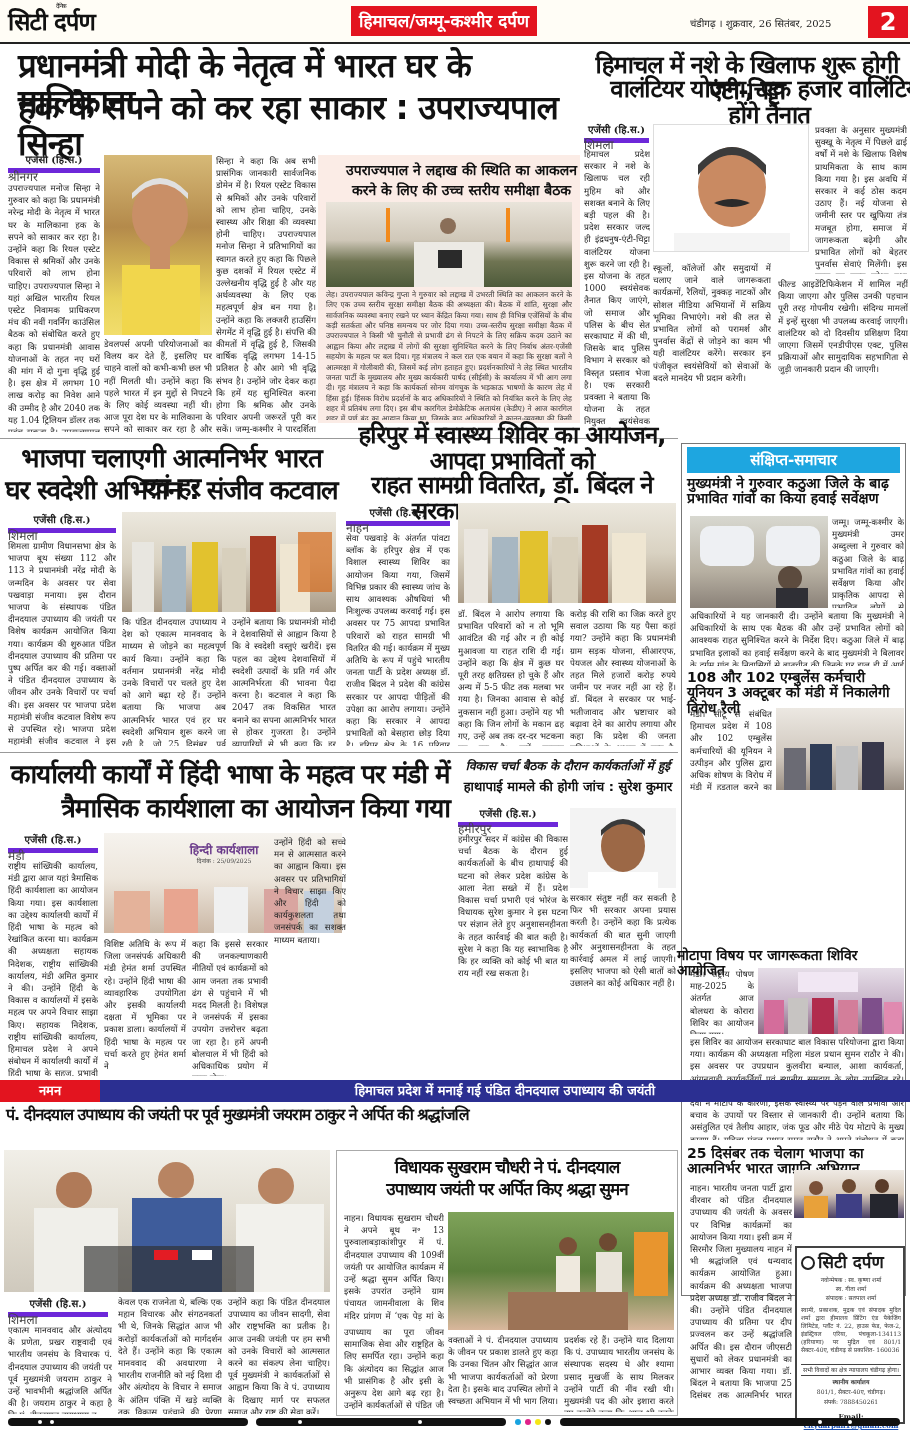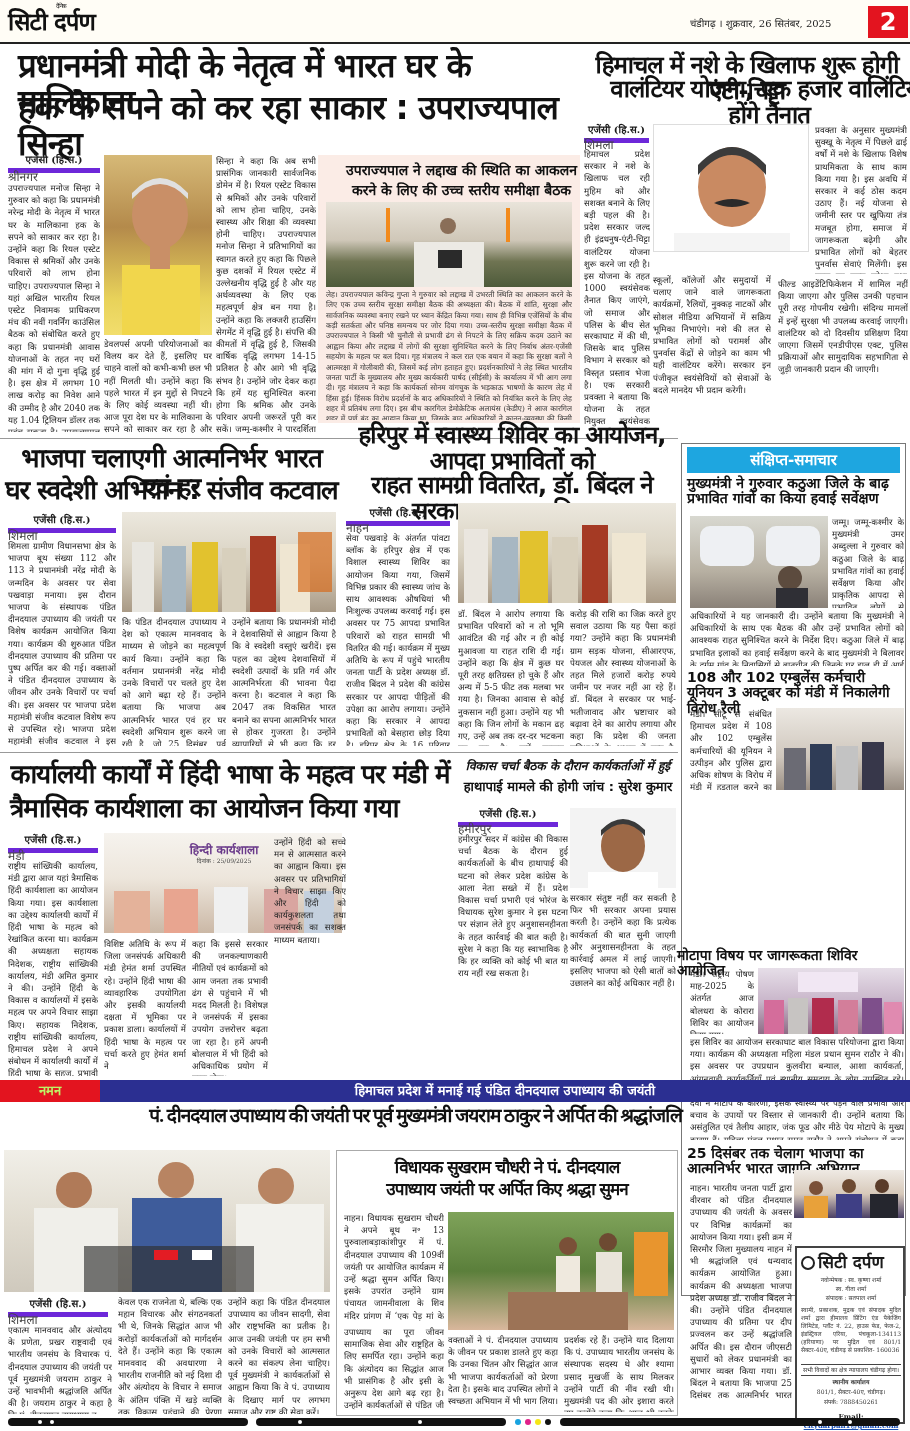--- a/index.html
+++ b/index.html
@@ -26,40 +26,41 @@
   .photo { position: absolute; overflow: hidden; }
   .caption { position: absolute; font-size: 7.4px; line-height: 1.4; text-align: justify; color: #333; overflow: hidden; }
 
   .boxed { position: absolute; background: #fbece6; }
   .box-title { position: absolute; font-family: "DejaVu Sans", sans-serif; font-weight: bold; font-size: 14px; text-align: center; color: #111; padding-left: 25px; }
 
   .brief-box { position: absolute; left: 681px; top: 443px; width: 225px; height: 853px; border: 1px solid #777; }
   .brief-tag { position: absolute; left: 687px; top: 447px; width: 213px; height: 26px; background: #1ea6e0; color: #fff; font-family: "DejaVu Sans", sans-serif; font-weight: bold; font-size: 15px; text-align: center; line-height: 26px; }
 
   .naman-bar { position: absolute; left: 0; top: 1080px; width: 910px; height: 22px; background: #2b2f91; }
-  .naman-tag { position: absolute; left: 0; top: 1080px; width: 100px; height: 22px; background: #e3141f; color: #bef264; font-family: Liberation Serif, serif; font-weight: bold; font-size: 13px; text-align: center; line-height: 22px; }
+  .naman-tag { position: absolute; left: 0; top: 1080px; width: 100px; height: 22px; background: #e3141f; color: #ffffff; font-family: Liberation Serif, serif; font-weight: bold; font-size: 13px; text-align: center; line-height: 22px; }
   .naman-title { position: absolute; left: 100px; top: 1080px; width: 810px; height: 22px; color: #fff; font-family: "DejaVu Sans", sans-serif; font-weight: bold; font-size: 13px; text-align: center; line-height: 22px; }
 
   .imprint { position: absolute; left: 795px; top: 1246px; width: 110px; height: 178px; border: 2px solid #444; background: #fff; }
   .imprint .ilogo { position: absolute; left: 4px; top: 2px; width: 100px; font-family: "DejaVu Sans", sans-serif; font-weight: bold; font-size: 17px; }
   .imprint .line { position: absolute; left: 4px; width: 100px; font-size: 6px; line-height: 1.35; color: #333; text-align: center; }
   .imprint .email { position: absolute; left: 2px; top: 164px; width: 104px; font-size: 7px; font-weight: bold; text-align: center; }
   .imprint .email span { color: #1a4fb3; text-decoration: underline; }
 
   .footer-strip { position: absolute; left: 0; top: 1417px; width: 910px; height: 10px; }
   .rule { position: absolute; background: #999; }
 </style>
 </head>
 <body>
 
 <header class="masthead">
   <div class="logo">
     <small>दैनिक</small>
     <span>सिटी दर्पण</span>
   </div>
+  <div class="section-tag">हिमाचल/जम्मू-कश्मीर दर्पण</div>
   <div class="dateline">चंडीगढ़ । शुक्रवार, 26 सितंबर, 2025</div>
   <div class="page-num">2</div>
 </header>
 
 <section>
   <h1 class="headline h-xl" style="left:18px;top:48px;width:560px;">प्रधानमंत्री मोदी के नेतृत्व में भारत घर के मालिकाना</h1>
   <h1 class="headline h-xl" style="left:18px;top:90px;width:560px;">हक के सपने को कर रहा साकार : उपराज्यपाल सिन्हा</h1>
   <div class="byline" style="left:8px;top:152px;width:92px;">एजेंसी (हि.स.)</div>
   <div class="place" style="left:8px;top:168px;width:92px;">श्रीनगर</div>
   <div class="col" style="left:8px;top:182px;width:92px;height:250px;">उपराज्यपाल मनोज सिन्हा ने गुरुवार को कहा कि प्रधानमंत्री नरेन्द्र मोदी के नेतृत्व में भारत घर के मालिकाना हक के सपने को साकार कर रहा है। उन्होंने कहा कि रियल एस्टेट विकास से श्रमिकों और उनके परिवारों को लाभ होना चाहिए। उपराज्यपाल सिन्हा ने यहां अखिल भारतीय रियल एस्टेट निवामक प्राधिकरण मंच की नवीं गवर्निंग काउंसिल बैठक को संबोधित करते हुए कहा कि प्रधानमंत्री आवास योजनाओं के तहत नए घरों की मांग में दो गुना वृद्धि हुई है। इस क्षेत्र में लगभग 10 लाख करोड़ का निवेश आने की उम्मीद है और 2040 तक यह 1.04 ट्रिलियन डॉलर तक पहुंच सकता है। उपराज्यपाल सिन्हा ने कहा कि कृषि के बाद रियल एस्टेट दूसरा सबसे बड़ा रोजगार प्रदाता बन गया है। इसमें पूर्णिमा भी है, क्योंकि खरीदारों को कब्जा पाने के लिए वर्षों इंतजार करना पड़ता है।</div>
@@ -98,21 +99,21 @@
   <div class="photo" style="left:653px;top:124px;width:156px;height:128px;background:#ffffff;border:1px solid #ddd;">
     <svg width="156" height="128">
         <ellipse cx="78" cy="62" rx="34" ry="40" fill="#c98a62"></ellipse>
         <path d="M44 50 Q78 10 112 50 L112 40 Q78 4 44 40Z" fill="#3b3b3b"></path>
         <path d="M60 78 Q78 70 96 78 Q78 86 60 78Z" fill="#2a2a2a"></path>
         <rect x="20" y="108" width="116" height="20" fill="#f4f4f4"></rect>
       </svg>
   </div>
   <div class="col" style="left:584px;top:330px;width:66px;height:100px;">सरकाघाट में की थी, जिसके बाद पुलिस विभाग ने सरकार को विस्तृत प्रस्ताव भेजा है। एक सरकारी प्रवक्ता ने बताया कि योजना के तहत नियुक्त स्वयंसेवक समाज में चिट्टा व अन्य नशीले पदार्थों के दुष्प्रभावों के बारे में जागरूकता करेंगे। वे संदिग्ध गतिविधियों, नशे के हॉटस्पॉट और अपराधियों की जानकारी गोपनीय तरीके से पुलिस तक पहुंचाएंगे। यह</div>
   <div class="col" style="left:815px;top:124px;width:92px;height:150px;">प्रवक्ता के अनुसार मुख्यमंत्री सुक्खू के नेतृत्व में पिछले ढाई वर्षों में नशे के खिलाफ विशेष प्राथमिकता के साथ काम किया गया है। इस अवधि में सरकार ने कई ठोस कदम उठाए हैं। नई योजना से जमीनी स्तर पर खुफिया तंत्र मजबूत होगा, समाज में जागरूकता बढ़ेगी और प्रभावित लोगों को बेहतर पुनर्वास सेवाएं मिलेंगी। इस पहल का मुख्य उद्देश्य नशा मुक्त हिमाचल का लक्ष्य हासिल करना है। उन्होंने कहा कि स्वयंसेवकों की सुरक्षा का ध्यान में रखते हुए उनकी पहचान गोपनीय रखी जाएगी।</div>
-  <div class="col" style="left:653px;top:274px;width:118px;height:172px;">स्कूलों, कॉलेजों और समुदायों में चलाए जाने वाले जागरूकता कार्यक्रमों, रैलियों, नुक्कड़ नाटकों और सोशल मीडिया अभियानों में सक्रिय भूमिका निभाएंगे। नशे की लत से प्रभावित लोगों को परामर्श और पुनर्वास केंद्रों से जोड़ने का काम भी यही वालंटियर करेंगे। सरकार इन पंजीकृत स्वयंसेवियों को सेवाओं के बदले मानदेय भी प्रदान करेगी।</div>
+  <div class="col" style="left:653px;top:262px;width:118px;height:172px;">स्कूलों, कॉलेजों और समुदायों में चलाए जाने वाले जागरूकता कार्यक्रमों, रैलियों, नुक्कड़ नाटकों और सोशल मीडिया अभियानों में सक्रिय भूमिका निभाएंगे। नशे की लत से प्रभावित लोगों को परामर्श और पुनर्वास केंद्रों से जोड़ने का काम भी यही वालंटियर करेंगे। सरकार इन पंजीकृत स्वयंसेवियों को सेवाओं के बदले मानदेय भी प्रदान करेगी।</div>
   <div class="col" style="left:778px;top:278px;width:130px;height:156px;">फील्ड आइडेंटिफिकेशन में शामिल नहीं किया जाएगा और पुलिस उनकी पहचान पूरी तरह गोपनीय रखेगी। संदिग्ध मामलों में इन्हें सुरक्षा भी उपलब्ध करवाई जाएगी। वालंटियर को दो दिवसीय प्रशिक्षण दिया जाएगा जिसमें एनडीपीएस एक्ट, पुलिस प्रक्रियाओं और सामुदायिक सहभागिता से जुड़ी जानकारी प्रदान की जाएगी।</div>
 </section>
 
 <div class="rule" style="left:0;top:438px;width:678px;height:1px;"></div>
 
 <section>
   <h2 class="headline h-l" style="left:4px;top:444px;width:335px;text-align:center;">भाजपा चलाएगी आत्मनिर्भर भारत एवं हर</h2>
   <h2 class="headline h-l" style="left:4px;top:476px;width:335px;text-align:center;">घर स्वदेशी अभियान : संजीव कटवाल</h2>
   <div class="byline" style="left:8px;top:512px;width:108px;">एजेंसी (हि.स.)</div>
   <div class="place" style="left:8px;top:527px;width:108px;">शिमला</div>
@@ -149,21 +150,21 @@
       </svg>
   </div>
   <div class="col" style="left:458px;top:608px;width:106px;height:138px;">डॉ. बिंदल ने आरोप लगाया कि प्रभावित परिवारों को न तो भूमि आवंटित की गई और न ही कोई मुआवजा या राहत राशि दी गई। उन्होंने कहा कि क्षेत्र में कुछ घर पूरी तरह क्षतिग्रस्त हो चुके हैं और अन्य में 5-5 फीट तक मलबा भर गया है। जिनका आवास से कोई नुकसान नहीं हुआ। उन्होंने यह भी कहा कि जिन लोगों के मकान ढह गए, उन्हें अब तक दर-दर भटकना पड़ रहा है। उन्हें सरकार नजरअंदाज कर रही है। प्रदेश अध्यक्ष ने केंद्र सरकार द्वारा आपदा राहत के लिए दी गई 6800</div>
   <div class="col" style="left:570px;top:608px;width:106px;height:138px;">करोड़ की राशि का जिक्र करते हुए सवाल उठाया कि यह पैसा कहां गया? उन्होंने कहा कि प्रधानमंत्री ग्राम सड़क योजना, सीआरएफ, पेयजल और स्वास्थ्य योजनाओं के तहत मिले हजारों करोड़ रुपये जमीन पर नजर नहीं आ रहे हैं। डॉ. बिंदल ने सरकार पर भाई-भतीजावाद और भ्रष्टाचार को बढ़ावा देने का आरोप लगाया और कहा कि प्रदेश की जनता सुविधाओं के अभाव में त्रस्त है, जबकि सरकार के मंत्री और मुख्यमंत्री विदेश दौरों में व्यस्त हैं।</div>
 </section>
 
 <div class="rule" style="left:0;top:752px;width:678px;height:1px;"></div>
 
 <section>
   <h2 class="headline h-l" style="left:10px;top:760px;width:440px;text-align:center;">कार्यालयी कार्यों में हिंदी भाषा के महत्व पर मंडी में</h2>
-  <h2 class="headline h-l" style="left:10px;top:794px;width:440px;text-align:left;">त्रैमासिक कार्यशाला का आयोजन किया गया</h2>
+  <h2 class="headline h-l" style="left:10px;top:794px;width:440px;text-align:right;">त्रैमासिक कार्यशाला का आयोजन किया गया</h2>
   <div class="byline" style="left:8px;top:832px;width:90px;">एजेंसी (हि.स.)</div>
   <div class="place" style="left:8px;top:847px;width:90px;">मंडी</div>
   <div class="col" style="left:8px;top:860px;width:90px;height:216px;">राष्ट्रीय सांख्यिकी कार्यालय, मंडी द्वारा आज यहां त्रैमासिक हिंदी कार्यशाला का आयोजन किया गया। इस कार्यशाला का उद्देश्य कार्यालयी कार्यों में हिंदी भाषा के महत्व को रेखांकित करना था। कार्यक्रम की अध्यक्षता सहायक निदेशक, राष्ट्रीय सांख्यिकी कार्यालय, मंडी अमित कुमार ने की। उन्होंने हिंदी के विकास व कार्यालयों में इसके महत्व पर अपने विचार साझा किए। सहायक निदेशक, राष्ट्रीय सांख्यिकी कार्यालय, हिमाचल प्रदेश ने अपने संबोधन में कार्यालयी कार्यों में हिंदी भाषा के सहज, प्रभावी और व्यापक उपयोग के लिए प्रोत्साहित करने की आवश्यकता पर बल दिया।</div>
   <div class="photo" style="left:104px;top:833px;width:238px;height:100px;background:linear-gradient(180deg,#f6f3ee 0%,#ede6dc 45%,#cbb8a6 100%);">
     <div style="position:absolute;left:60px;top:8px;width:120px;text-align:center;font-family:'DejaVu Sans',sans-serif;font-weight:bold;font-size:12px;color:#6a3a8a;">हिन्दी कार्यशाला</div>
     <div style="position:absolute;left:60px;top:24px;width:120px;text-align:center;font-size:6px;color:#444;">दिनांक : 25/09/2025</div>
     <svg width="238" height="100" style="position:absolute;left:0;top:0;">
         <rect x="10" y="58" width="36" height="42" fill="#e4b29a"></rect>
         <rect x="60" y="56" width="34" height="44" fill="#e8a590"></rect>
         <rect x="110" y="54" width="34" height="46" fill="#f0f0f0"></rect>
@@ -269,39 +270,39 @@
   <div class="email">
     <b>Email:</b> <span>citydarpan1@gmail.com</span>
   </div>
 </section>
 
 <div class="naman-bar"></div>
 <div class="naman-tag">नमन</div>
 <div class="naman-title">हिमाचल प्रदेश में मनाई गई पंडित दीनदयाल उपाध्याय की जयंती</div>
 
 <section>
-  <h2 class="headline" style="left:6px;top:1106px;width:676px;font-size:19px;text-align:right;font-family:Liberation Serif, serif;">पं. दीनदयाल उपाध्याय की जयंती पर पूर्व मुख्यमंत्री जयराम ठाकुर ने अर्पित की श्रद्धांजलि</h2>
+  <h2 class="headline" style="left:6px;top:1106px;width:676px;font-size:16px;text-align:left;">पं. दीनदयाल उपाध्याय की जयंती पर पूर्व मुख्यमंत्री जयराम ठाकुर ने अर्पित की श्रद्धांजलि</h2>
   <div class="photo" style="left:4px;top:1150px;width:326px;height:142px;background:linear-gradient(180deg,#f1efe8 0%,#e1dcd0 50%,#cfc9bd 100%);">
     <svg width="326" height="142">
         <circle cx="70" cy="40" r="18" fill="#b07a58"></circle>
         <rect x="30" y="58" width="84" height="84" fill="#f0efea"></rect>
         <circle cx="172" cy="30" r="18" fill="#b88462"></circle>
         <rect x="128" y="48" width="90" height="94" fill="#3e5c9b"></rect>
         <circle cx="272" cy="36" r="18" fill="#b88462"></circle>
         <rect x="232" y="54" width="88" height="88" fill="#f2f1ec"></rect>
         <rect x="80" y="96" width="170" height="46" fill="#303030" opacity="0.65"></rect>
         <rect x="150" y="100" width="24" height="10" fill="#e31c24"></rect>
         <rect x="188" y="100" width="20" height="10" fill="#ffffff"></rect>
       </svg>
   </div>
   <div class="byline" style="left:8px;top:1296px;width:100px;">एजेंसी (हि.स.)</div>
   <div class="place" style="left:8px;top:1311px;width:100px;">शिमला</div>
   <div class="col" style="left:8px;top:1324px;width:104px;height:90px;">एकात्म मानववाद और अंत्योदय के प्रणेता, प्रखर राष्ट्रवादी एवं भारतीय जनसंघ के विचारक पं. दीनदयाल उपाध्याय की जयंती पर पूर्व मुख्यमंत्री जयराम ठाकुर ने उन्हें भावभीनी श्रद्धांजलि अर्पित की है। जयराम ठाकुर ने कहा है कि पं. दीनदयाल उपाध्याय न</div>
   <div class="col" style="left:118px;top:1296px;width:104px;height:118px;">केवल एक राजनेता थे, बल्कि एक महान विचारक और संगठनकर्ता भी थे, जिनके सिद्धांत आज भी करोड़ों कार्यकर्ताओं को मार्गदर्शन देते हैं। उन्होंने कहा कि एकात्म मानववाद की अवधारणा ने भारतीय राजनीति को नई दिशा दी और अंत्योदय के विचार ने समाज के अंतिम पंक्ति में खड़े व्यक्ति तक विकास पहुंचाने की प्रेरणा दी।</div>
-  <div class="col" style="left:228px;top:1296px;width:102px;height:118px;">उन्होंने कहा कि पंडित दीनदयाल उपाध्याय का जीवन सादगी, सेवा और राष्ट्रभक्ति का प्रतीक है। आज उनकी जयंती पर हम सभी को उनके विचारों को आत्मसात करने का संकल्प लेना चाहिए। पूर्व मुख्यमंत्री ने कार्यकर्ताओं से आह्वान किया कि वे पं. उपाध्याय के दिखाए मार्ग पर लगभग समाज और राष्ट्र की सेवा करें।</div>
+  <div class="col" style="left:228px;top:1296px;width:102px;height:118px;">उन्होंने कहा कि पंडित दीनदयाल उपाध्याय का जीवन सादगी, सेवा और राष्ट्रभक्ति का प्रतीक है। आज उनकी जयंती पर हम सभी को उनके विचारों को आत्मसात करने का संकल्प लेना चाहिए। पूर्व मुख्यमंत्री ने कार्यकर्ताओं से आह्वान किया कि वे पं. उपाध्याय के दिखाए मार्ग पर सफलत समाज और राष्ट्र की सेवा करें।</div>
 </section>
 
 <section>
   <div style="position:absolute;left:336px;top:1150px;width:342px;height:266px;border:1px solid #aaa;"></div>
   <h2 class="headline h-m" style="left:340px;top:1158px;width:334px;text-align:center;font-size:17px;">विधायक सुखराम चौधरी ने पं. दीनदयाल</h2>
   <h2 class="headline h-m" style="left:340px;top:1180px;width:334px;text-align:center;font-size:17px;">उपाध्याय जयंती पर अर्पित किए श्रद्धा सुमन</h2>
   <div class="col" style="left:344px;top:1212px;width:100px;height:110px;">नाहन। विधायक सुखराम चौधरी ने अपने बूथ न॰ 13 पुरुवालाबड़ाकांशीपुर में पं. दीनदयाल उपाध्याय की 109वीं जयंती पर आयोजित कार्यक्रम में उन्हें श्रद्धा सुमन अर्पित किए। इसके उपरांत उन्होंने ग्राम पंचायत जामनीवाला के शिव मंदिर प्रांगण में ‘एक पेड़ मां के नाम’ अभियान के तहत पौधारोपण भी किया। इस अवसर पर उन्होंने कार्यकर्ताओं को संबोधित किया।</div>
   <div class="photo" style="left:448px;top:1212px;width:226px;height:118px;background:linear-gradient(180deg,#7fa35a 0%,#5b7f3b 50%,#d9b79c 100%);">
     <svg width="226" height="118">
         <circle cx="120" cy="34" r="9" fill="#7a5038"></circle>

